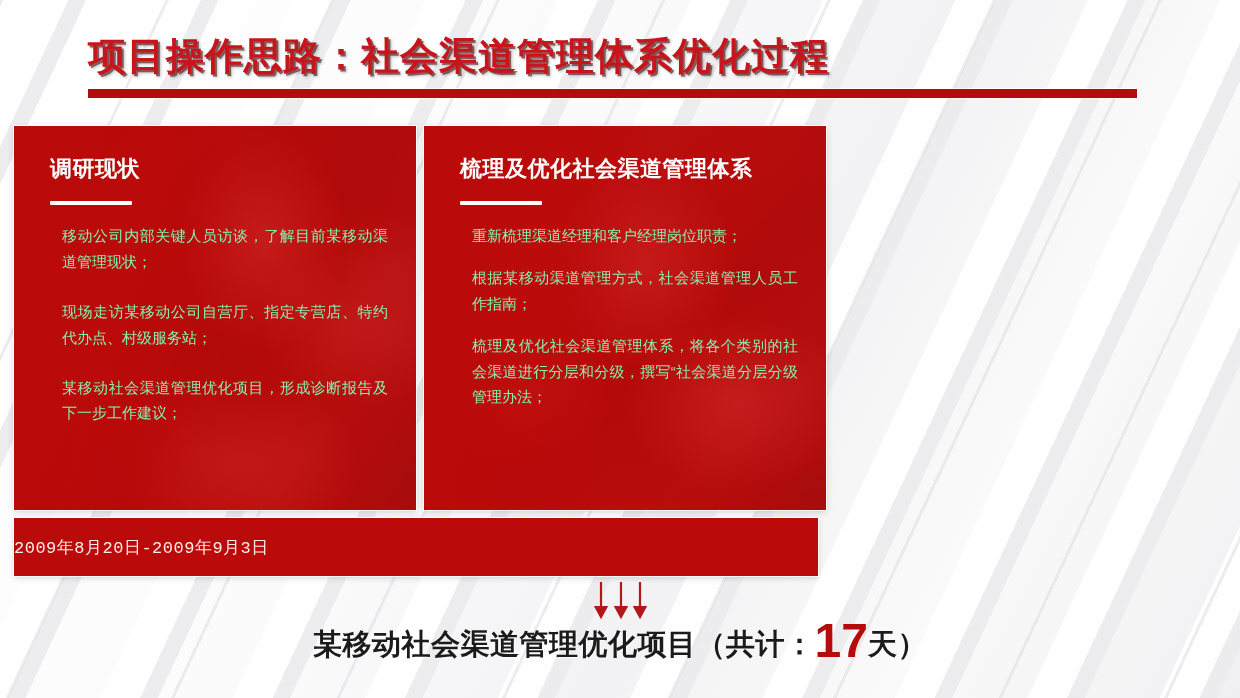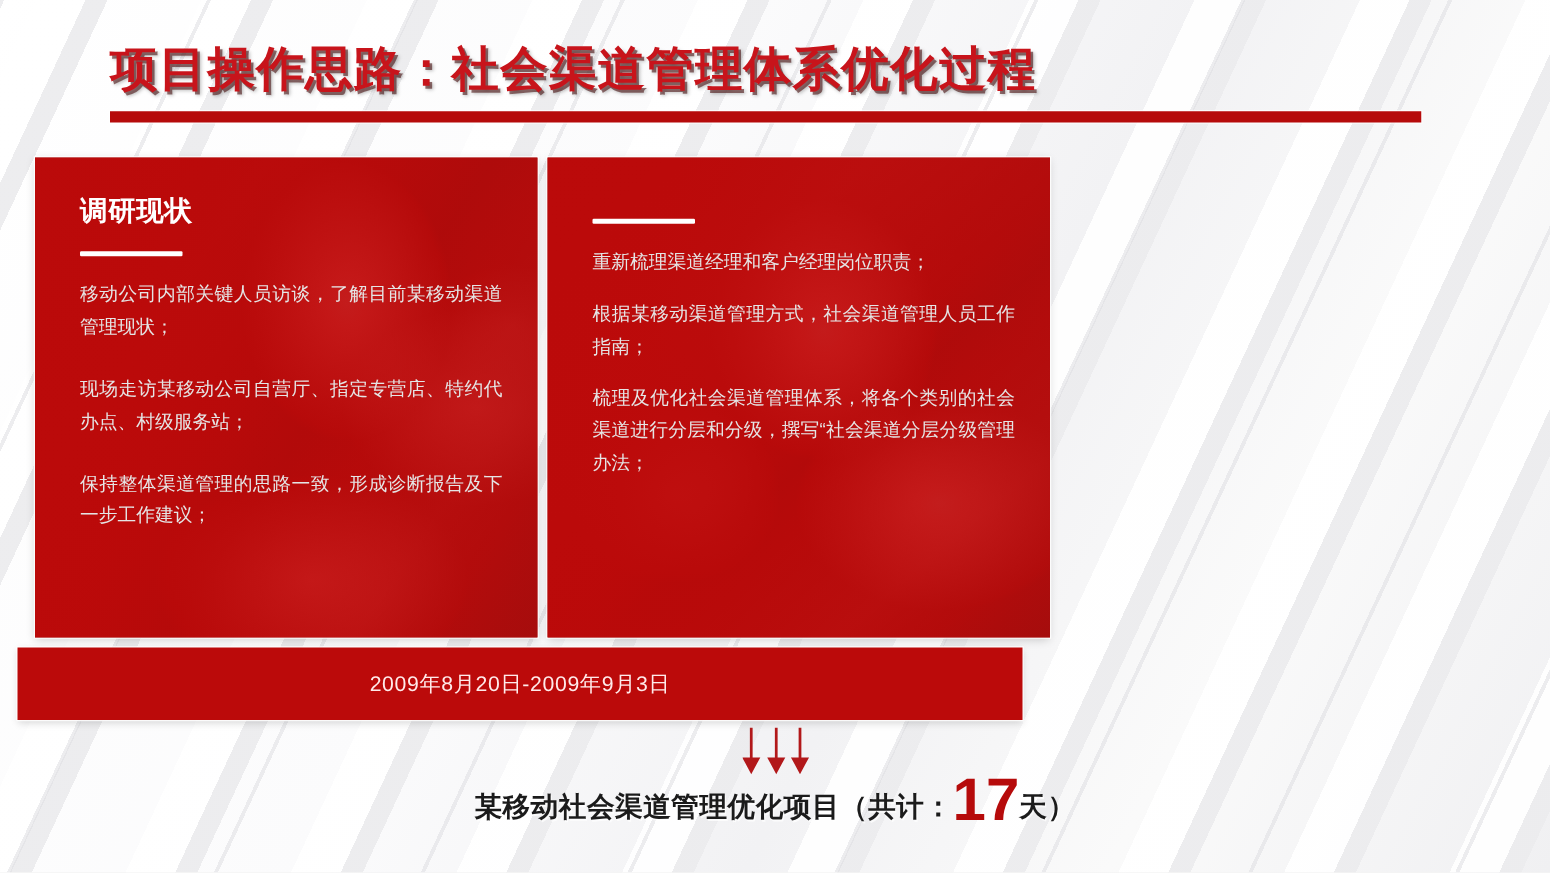--- a/index.html
+++ b/index.html
@@ -46,21 +46,21 @@
     text-shadow:2px 2px 0 rgba(60,0,0,.55), 3px 3px 3px rgba(0,0,0,.25);
     white-space:nowrap;line-height:1.1;margin-top:16px;
   }
   .title-rule{
     position:absolute;left:88px;top:89px;width:1049px;height:9px;
     background:#b60b0b;box-shadow:0 0 0 1px rgba(255,255,255,.7);
     z-index:5;
   }
 
   
-  .cards{position:absolute;left:28px;top:126px;width:1212px;height:424px;z-index:4;}
+  .cards{position:absolute;left:14px;top:126px;width:1212px;height:424px;z-index:4;}
   .card{
     position:absolute;top:0;height:384px;overflow:hidden;
     background:#bb0a0a;
     box-shadow:0 0 0 1px rgba(255,255,255,.85), 0 2px 7px rgba(0,0,0,.18);
   }
   .card.c1{left:0px;  width:402px;}
   .card.c2{left:410px;width:402px;}
   .card.c3{left:820px;width:392px;}
 
   
@@ -103,47 +103,47 @@
   .card .inner{position:absolute;inset:0;padding:30px 28px 0 36px;box-sizing:border-box;}
 
   .card-title{
     color:#ffffff;font-size:22px;font-weight:bold;letter-spacing:.5px;
     line-height:1.2;white-space:nowrap;
   }
   .card-rule{
     width:82px;height:4px;background:#ffffff;margin:19px 0 18px 0;border-radius:1px;
   }
   .card-body p{
-    margin:0 0 16px 0;color:#e5e5e5;font-size:15px;line-height:1.72;
+    margin:0 0 16px 12px;color:#86efac;font-size:15px;line-height:1.72;
     text-align:justify;text-justify:inter-ideograph;
   }
   .card-body p:last-child{margin-bottom:0;}
   .card.c1 .card-body p{margin-bottom:24px;}
   .card.c3 .card-body p{margin-bottom:26px;}
 
   
   .datebar{
     position:absolute;height:58px;background:#bb0a0a;
     box-shadow:0 0 0 1px rgba(255,255,255,.85), 0 2px 6px rgba(0,0,0,.16);
-    display:flex;align-items:center;justify-content:center;
-    color:#ffeaea;font-size:17px;letter-spacing:.5px;z-index:4;
+    display:flex;align-items:center;justify-content:flex-start;
+    color:#ffeaea;font-size:17px;letter-spacing:.5px;z-index:4;font-family:Liberation Mono, monospace;
   }
   .datebar.d1{left:14px;top:518px;width:804px;}
   .datebar.d2{left:831px;top:518px;width:395px;}
 
   
   .arrows{position:absolute;left:594px;top:582px;width:60px;height:40px;z-index:5;}
 
   
   .footer{
     position:absolute;left:0;right:0;top:613px;text-align:center;z-index:5;
     white-space:nowrap;
   }
   .footer .ft{
-    font-size:22px;font-weight:bold;color:#1b1b1b;letter-spacing:.5px;
+    font-size:29px;font-weight:bold;color:#1b1b1b;letter-spacing:.5px;
     text-shadow:1px 1px 0 rgba(255,255,255,.7);
   }
   .footer .big{
     font-size:48px;font-weight:bold;color:#b60b0b;vertical-align:-3px;
     letter-spacing:0;
   }
 </style>
 </head>
 <body>
 
@@ -158,29 +158,30 @@
 
     <div class="card c1">
       <div class="photo"></div>
       <div class="veil"></div>
       <div class="inner">
         <div class="card-title">调研现状</div>
         <div class="card-rule"></div>
         <div class="card-body">
           <p>移动公司内部关键人员访谈，了解目前某移动渠道管理现状；</p>
           <p>现场走访某移动公司自营厅、指定专营店、特约代办点、村级服务站；</p>
-          <p>保持整体渠道管理的思路一致，形成诊断报告及下一步工作建议；</p>
+          <p>某移动社会渠道管理优化项目，形成诊断报告及下一步工作建议；</p>
         </div>
       </div>
     </div>
 
     <div class="card c2">
       <div class="photo"></div>
       <div class="veil"></div>
       <div class="inner">
+        <div class="card-title">梳理及优化社会渠道管理体系</div>
         <div class="card-rule"></div>
         <div class="card-body">
           <p>重新梳理渠道经理和客户经理岗位职责；</p>
           <p>根据某移动渠道管理方式，社会渠道管理人员工作指南；</p>
           <p>梳理及优化社会渠道管理体系，将各个类别的社会渠道进行分层和分级，撰写“社会渠道分层分级管理办法；</p>
         </div>
       </div>
     </div>
 
 

